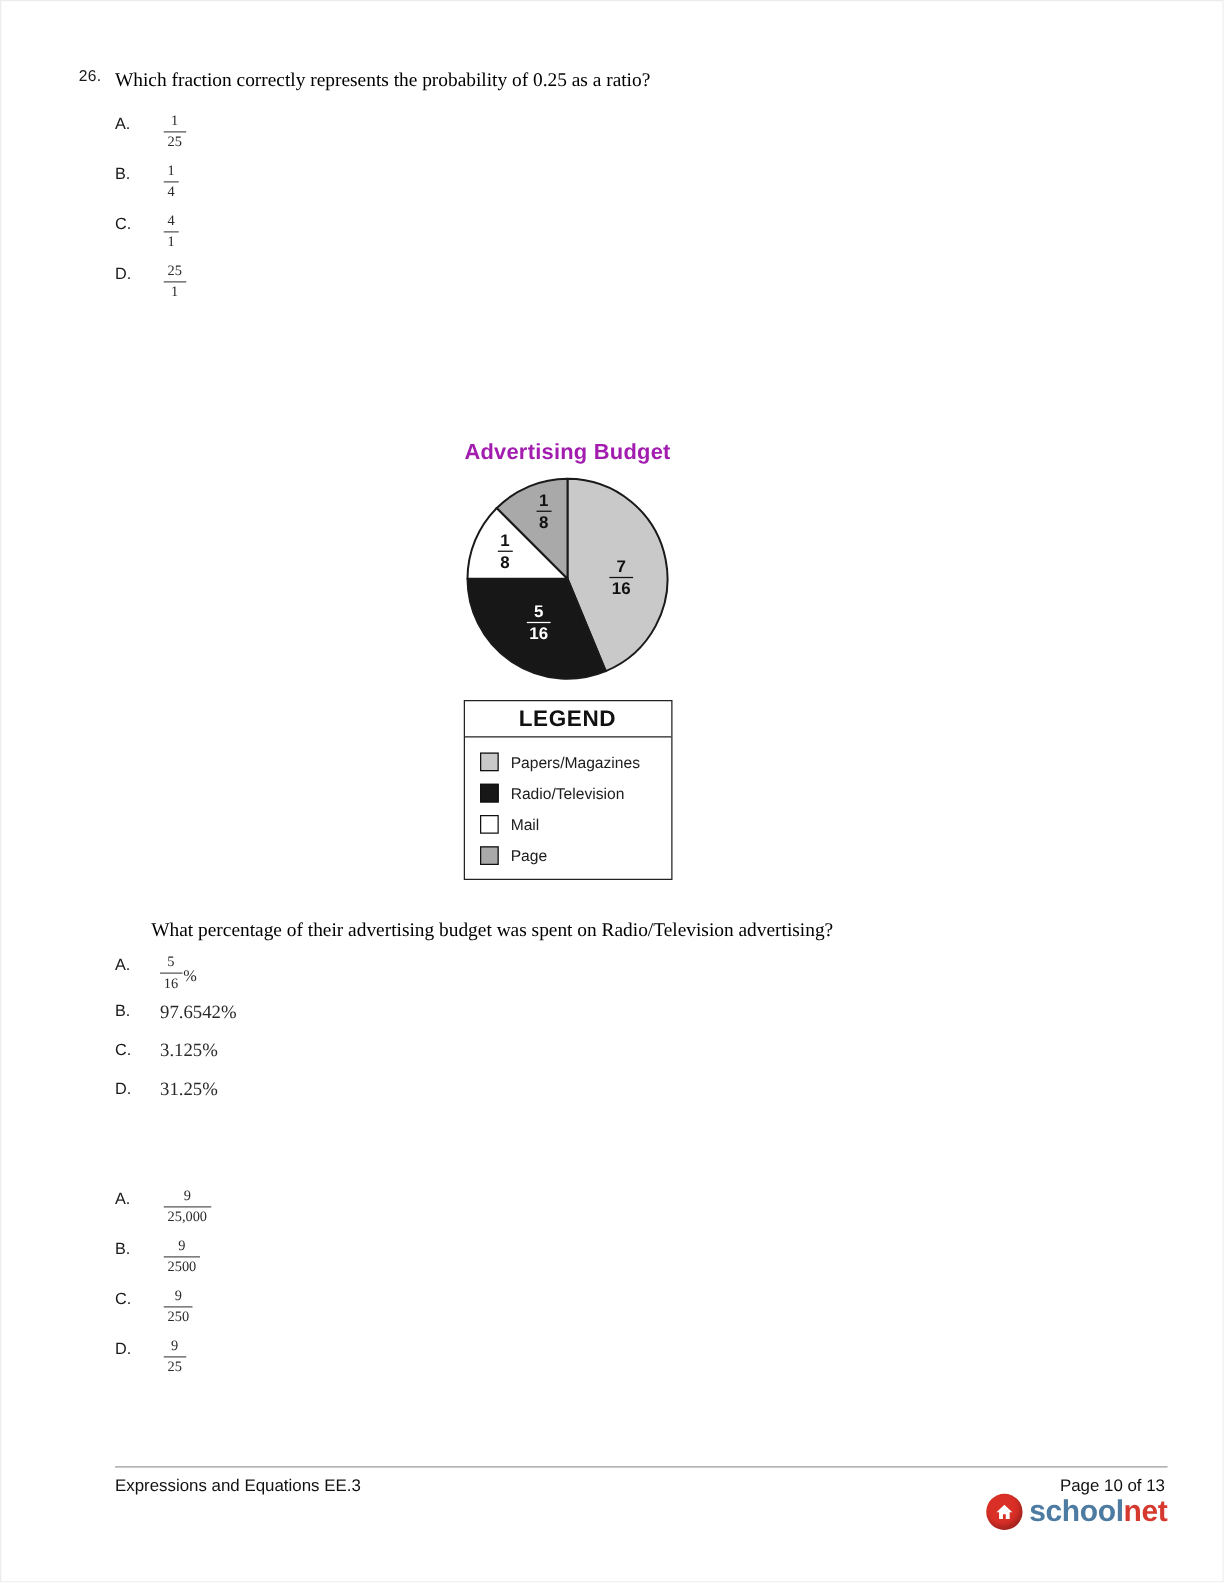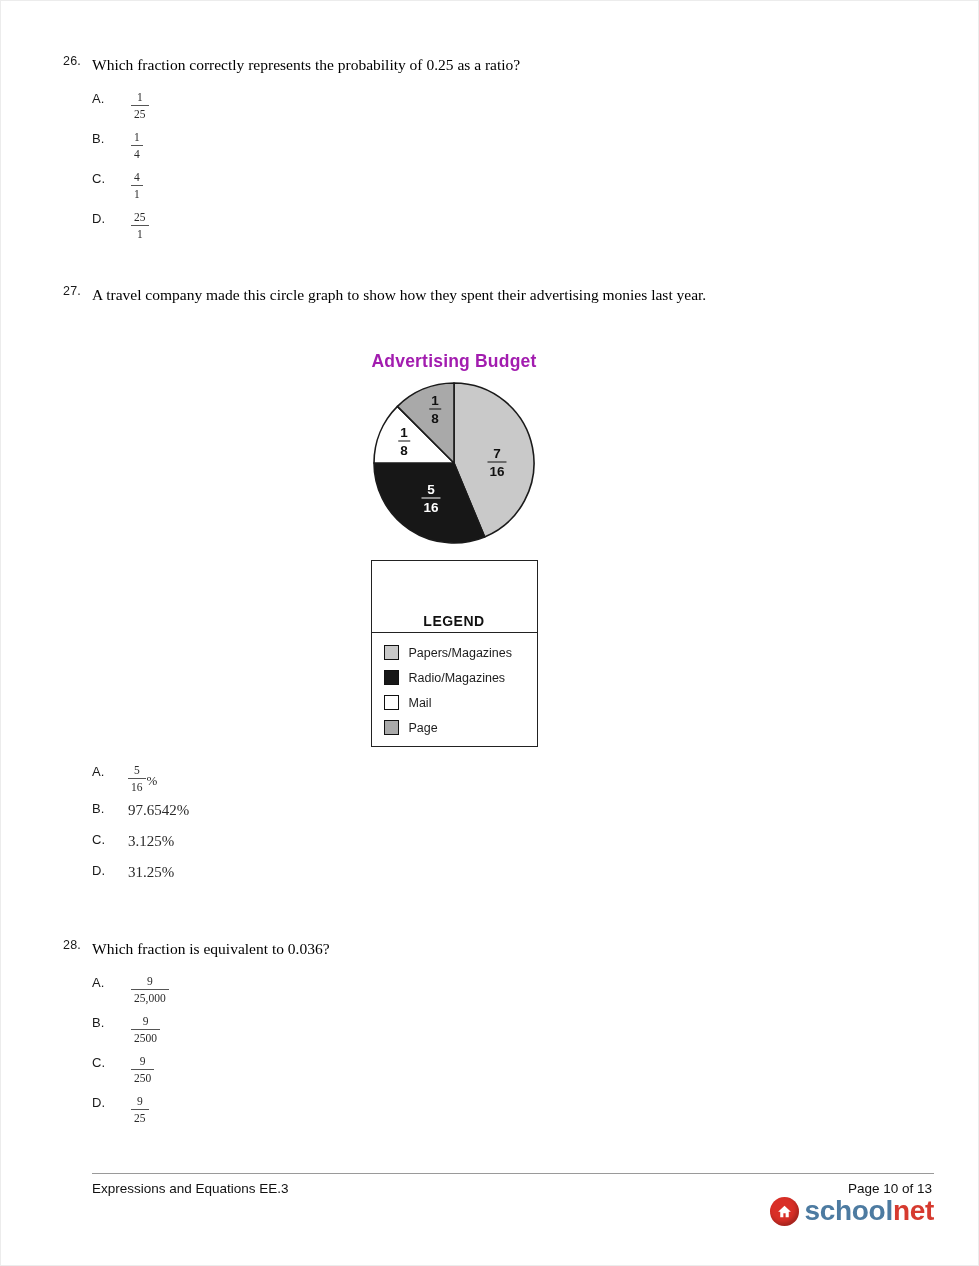--- a/index.html
+++ b/index.html
@@ -42,41 +42,41 @@
     position:absolute; transform:translate(-50%,-50%);
     display:inline-block; text-align:center;
     font-size:13.5px; font-weight:600; line-height:15px; color:#111;
   }
   .pie-label .num { display:block; padding:0 2px 1px; }
   .pie-label .den { display:block; border-top:1.3px solid currentColor; padding:1px 2px 0; }
   .legend-box {
     width:167px; margin:12px auto 0; border:1.5px solid #222; background:#fff; text-align:left;
   }
   .legend-header {
-    text-align:center; font-weight:700; font-size:14px; letter-spacing:.5px;
-    padding:4px 0 3px; border-bottom:1.5px solid #222; color:#111;margin-top:48px;
+    text-align:center; font-weight:700; font-size:18px; letter-spacing:.5px;
+    padding:4px 0 3px; border-bottom:1.5px solid #222; color:#111;
   }
   .legend-items { padding:7px 12px 6px; }
   .legend-item { display:flex; align-items:flex-end; padding:5px 0; }
   .legend-swatch {
     width:15px; height:15px; border:1.5px solid #111; margin-right:10px; flex:0 0 auto;
   }
   .legend-label { font-size:12.5px; color:#1c1c1c; }
 
   
   .footer-divider { position:absolute; left:91px; top:1172px; width:842px; height:1px; background:#9a9a9a; }
   .footer-left { position:absolute; left:91px; top:1180px; font-size:13.5px; color:#111; }
   .footer-right { position:absolute; right:46px; top:1180px; font-size:13.5px; color:#111; text-align:right; }
   .logo { position:absolute; right:44px; top:1194px; display:flex; align-items:center; }
   .logo-badge {
     width:29px; height:29px; border-radius:50%; background:#d92f27;
     display:flex; align-items:center; justify-content:center; margin-right:5px;
     box-shadow:inset -2px -3px 4px rgba(0,0,0,.25);
   }
-  .logo-text { font-size:28px; font-weight:700; letter-spacing:-.3px; display:flex; }
+  .logo-text { font-size:24px; font-weight:700; letter-spacing:-.3px; display:flex; }
 </style>
 </head>
 <body>
 
 <div class="page">
 
   <section class="q-section" style="top:52px; width:860px;">
     <div class="q-head">
       <span class="q-num">26.</span>
       <div class="q-text">Which fraction correctly represents the probability of 0.25 as a ratio?</div>
@@ -106,26 +106,20 @@
       <div class="opt-row">
         <span class="opt-letter">D.</span>
         <span class="frac">
             <span class="num">25</span>
             <span class="den">1</span>
           </span>
       </div>
     </div>
   </section>
 
-  <section class="q-section" style="top:282px; width:860px;">
-    <div class="q-head">
-      <span class="q-num">27.</span>
-      <div class="q-text q27-text">A travel company made this circle graph to show how they spent their advertising monies last year.</div>
-    </div>
-  </section>
 
   <div class="figure">
     <div class="chart-title">Advertising Budget</div>
     <div class="pie-wrap">
       <svg width="170" height="170" viewBox="-85 -85 170 170">
         <g stroke="#1a1a1a" stroke-width="1.6" stroke-linejoin="round">
           <path d="M0,0 L0,-80 A80,80 0 0 1 30.61,73.91 Z" fill="#c9c9c9"></path>
           <path d="M0,0 L30.61,73.91 A80,80 0 0 1 -80,0 Z" fill="#171717"></path>
           <path d="M0,0 L-80,0 A80,80 0 0 1 -56.57,-56.57 Z" fill="#ffffff"></path>
           <path d="M0,0 L-56.57,-56.57 A80,80 0 0 1 0,-80 Z" fill="#a9a9a9"></path>
@@ -150,34 +144,35 @@
     </div>
     <div class="legend-box">
       <div class="legend-header">LEGEND</div>
       <div class="legend-items">
         <div class="legend-item">
           <span class="legend-swatch" style="background: rgb(201, 201, 201);"></span>
           <span class="legend-label">Papers/Magazines</span>
         </div>
         <div class="legend-item">
           <span class="legend-swatch" style="background: rgb(23, 23, 23);"></span>
-          <span class="legend-label">Radio/Magazines</span>
+          <span class="legend-label">Radio/Television</span>
         </div>
         <div class="legend-item">
           <span class="legend-swatch" style="background: rgb(255, 255, 255);"></span>
           <span class="legend-label">Mail</span>
         </div>
         <div class="legend-item">
           <span class="legend-swatch" style="background: rgb(169, 169, 169);"></span>
           <span class="legend-label">Page</span>
         </div>
       </div>
     </div>
   </div>
 
+  <div class="q-text" style="position:absolute; left:91px; top:732px;">What percentage of their advertising budget was spent on Radio/Television advertising?</div>
   <div class="opts" style="position:absolute; left:91px; top:762px; margin:0;">
     <div class="opt-row" style="margin-bottom:6px;">
       <span class="opt-letter narrow">A.</span>
       <span class="frac-with-suffix">
         <span class="frac">
             <span class="num">5</span>
             <span class="den">16</span>
           </span>
         <span class="pct-suffix">%</span>
       </span>
@@ -190,24 +185,20 @@
       <span class="opt-letter narrow">C.</span>
       <span class="opt-value">3.125%</span>
     </div>
     <div class="opt-row" style="min-height:22px;">
       <span class="opt-letter narrow">D.</span>
       <span class="opt-value">31.25%</span>
     </div>
   </div>
 
   <section class="q-section" style="top:936px; width:860px;">
-    <div class="q-head">
-      <span class="q-num">28.</span>
-      <div class="q-text">Which fraction is equivalent to 0.036?</div>
-    </div>
     <div class="opts">
       <div class="opt-row">
         <span class="opt-letter">A.</span>
         <span class="frac">
             <span class="num">9</span>
             <span class="den">25,000</span>
           </span>
       </div>
       <div class="opt-row">
         <span class="opt-letter">B.</span>

